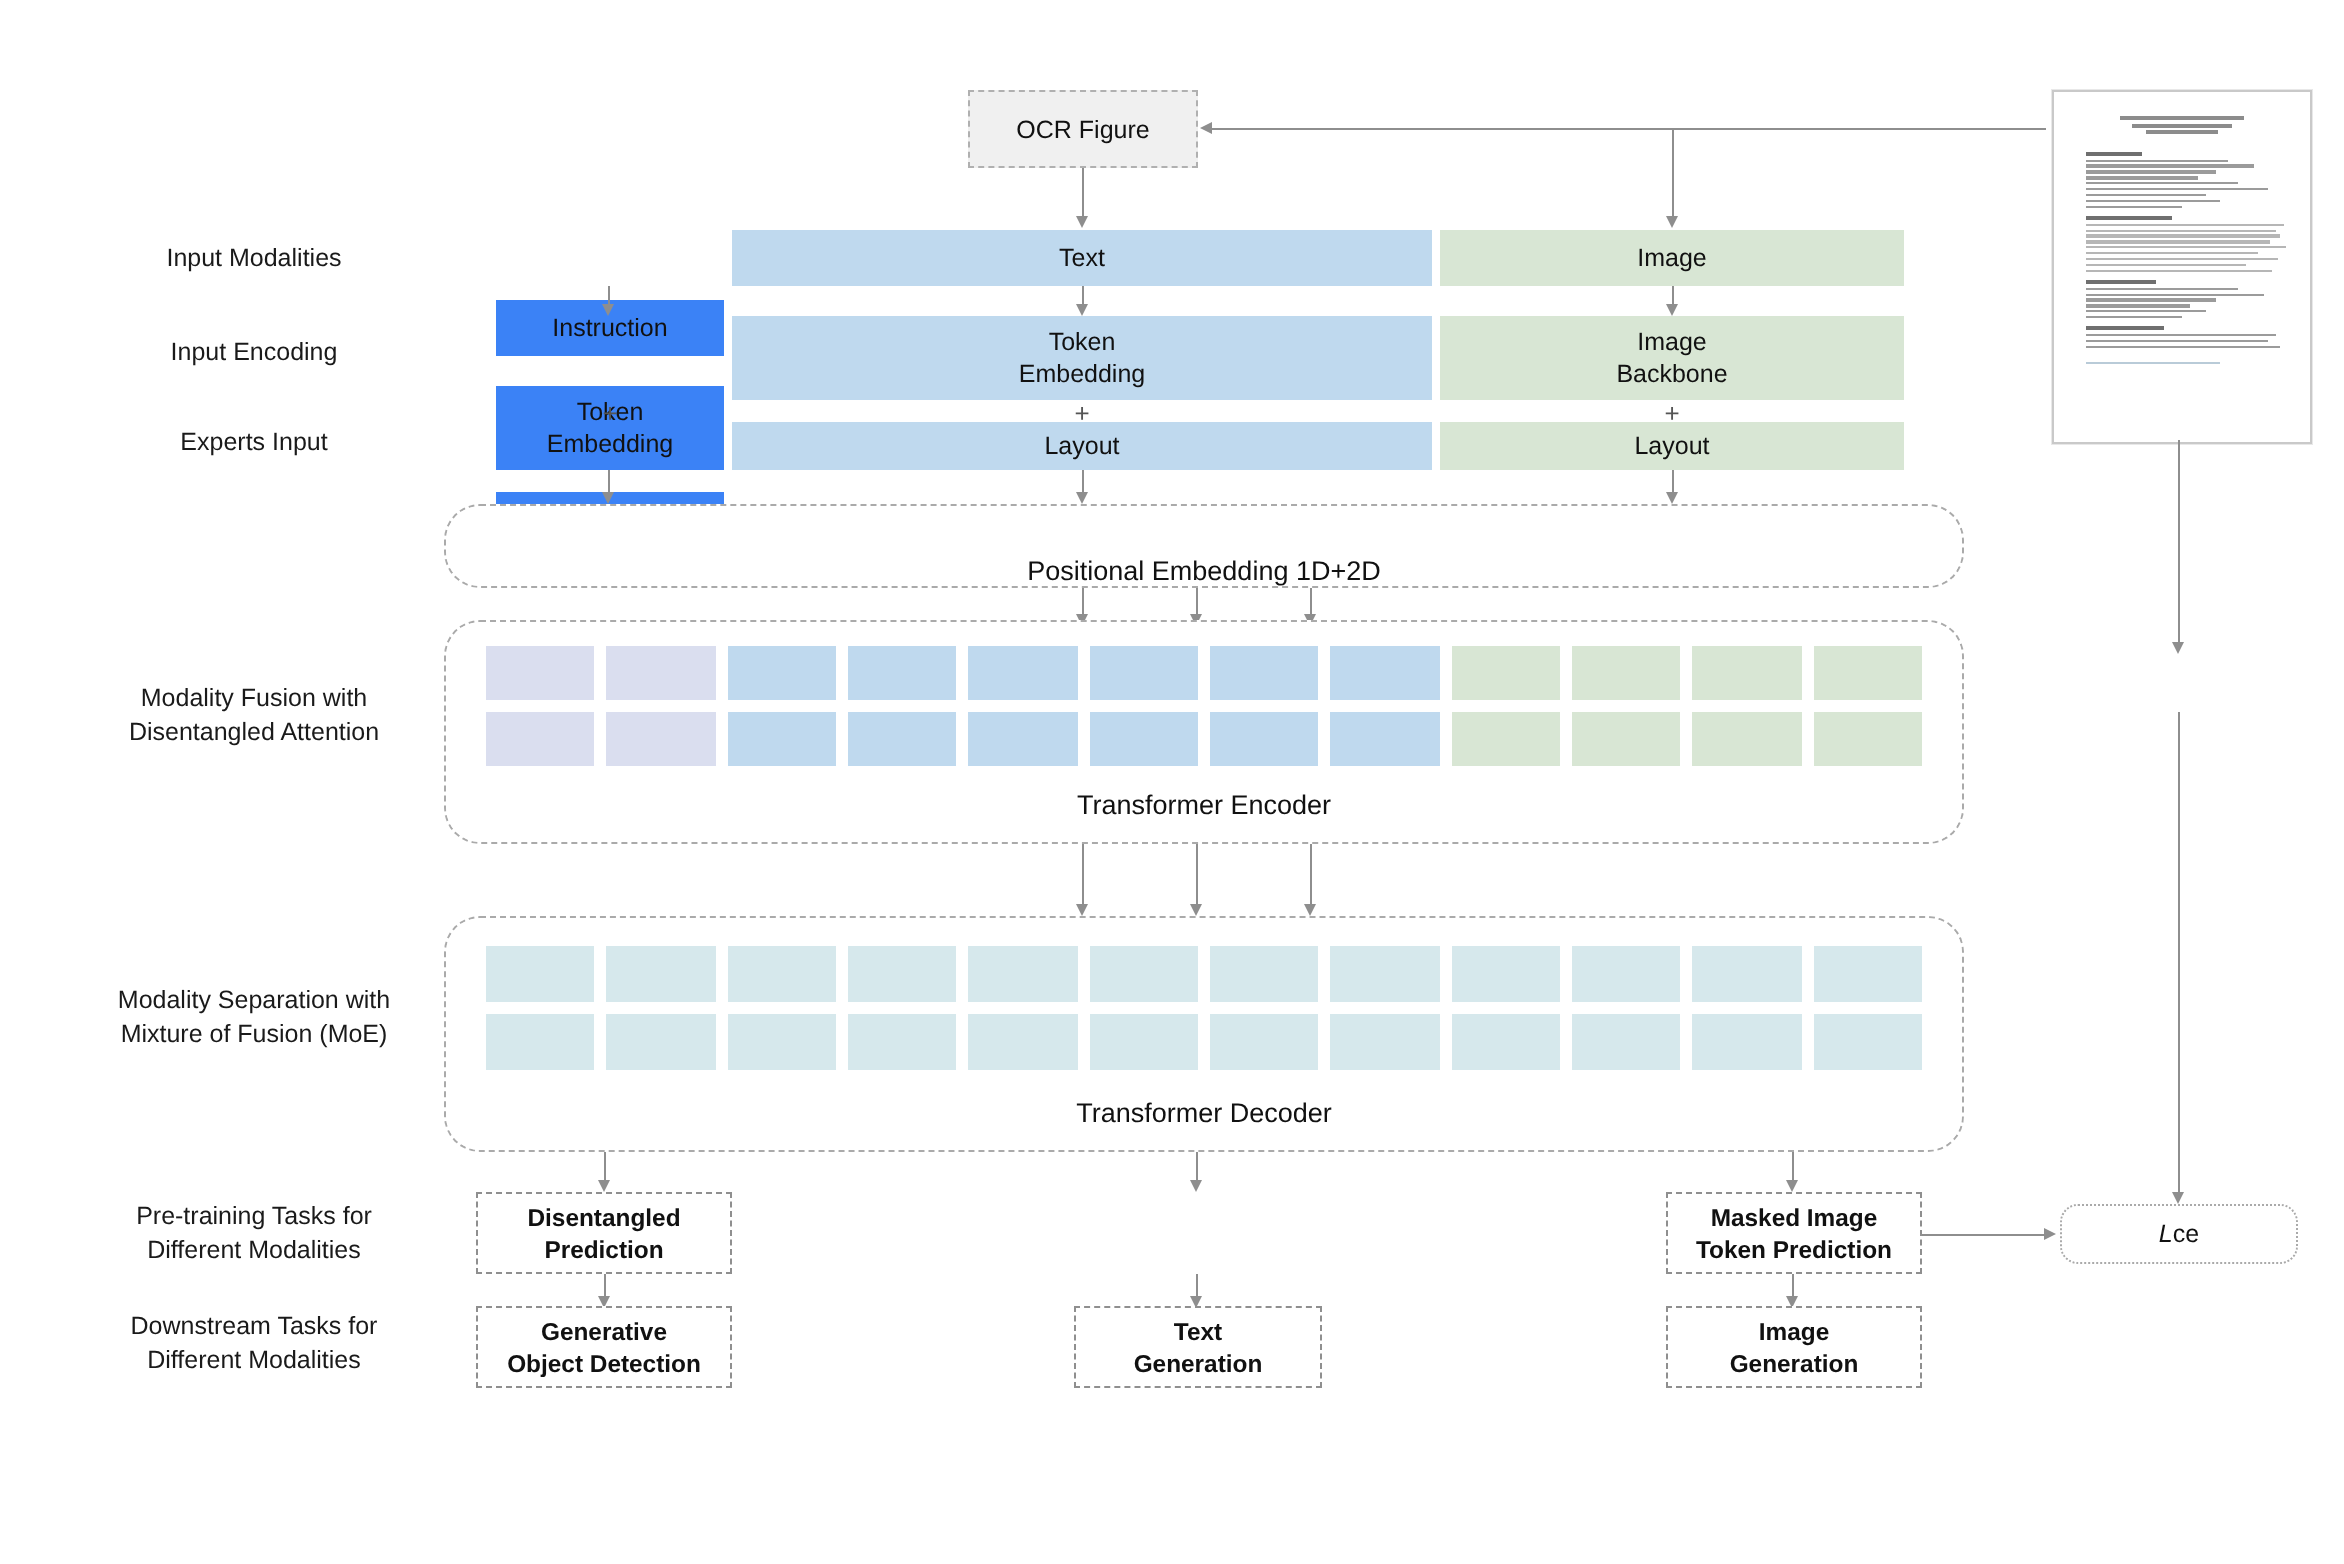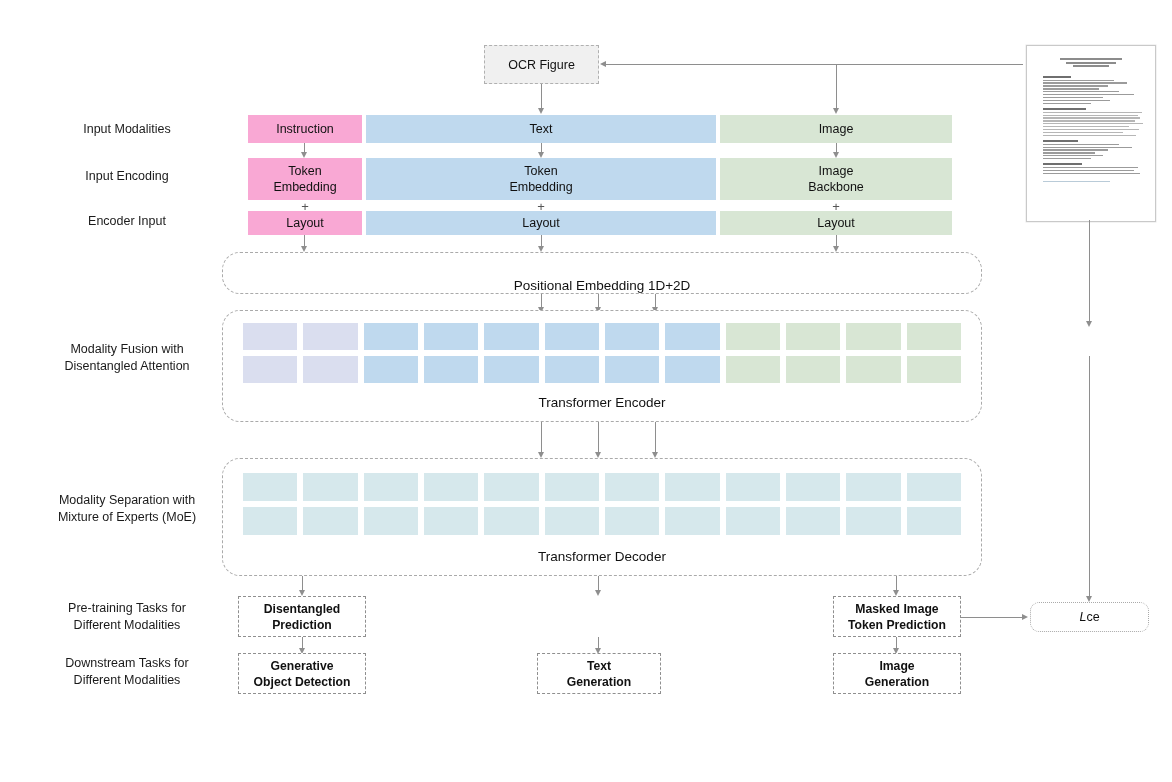--- a/index.html
+++ b/index.html
@@ -3,21 +3,21 @@
 <meta charset="utf-8">
 <style>
   html,body{margin:0;padding:0;background:#ffffff;}
   body{font-family:"Liberation Sans",sans-serif;}
   #page{position:relative;width:1172px;height:782px;background:#fff;overflow:hidden;}
   .rowlabel{position:absolute;font-size:12.5px;color:#1a1a1a;text-align:center;line-height:17px;white-space:pre-line;
             left:22px;width:210px;}
 
   .bar{position:absolute;display:flex;align-items:center;justify-content:center;
        font-size:12.5px;color:#111;text-align:center;line-height:16px;white-space:pre-line;}
-  .purple{background:#f9a8d4;}
+  .purple{background:#3b82f6;margin-top:35px;}
   .blue{background:#bfd9ee;}
   .green{background:#d8e6d4;}
 
   .plus{position:absolute;font-size:13px;color:#555;text-align:center;width:20px;}
   .roundbox{position:absolute;border:1.4px dashed #aaa;border-radius:18px;box-sizing:border-box;background:#fff;}
   .pill{position:absolute;border:1.3px dotted #aaa;border-radius:9px;box-sizing:border-box;background:#fff;
         display:flex;align-items:center;justify-content:center;font-size:12.5px;color:#111;}
   .greybox{position:absolute;border:1.3px dashed #b0b0b0;background:#f0f0f0;box-sizing:border-box;
            display:flex;align-items:center;justify-content:center;font-size:12.5px;color:#111;font-weight:500;}
   .taskbox{position:absolute;border:1.3px dashed #8f8f8f;background:#fff;box-sizing:border-box;
@@ -47,25 +47,25 @@
                font-family:"Liberation Serif",serif;font-size:18.5px;color:#000;}
   .ital{font-style:italic;}
 </style>
 </head>
 <body>
 
 <div id="page">
 
   <div class="rowlabel" style="top:121px;">Input Modalities</div>
   <div class="rowlabel" style="top:168px;">Input Encoding</div>
-  <div class="rowlabel" style="top:213px;">Encoder Input</div>
+  <div class="rowlabel" style="top:213px;">Experts Input</div>
   <div class="rowlabel" style="top:341px;">Modality Fusion with
 Disentangled Attention</div>
   <div class="rowlabel" style="top:492px;">Modality Separation with
-Mixture of Experts (MoE)</div>
+Mixture of Fusion (MoE)</div>
   <div class="rowlabel" style="top:600px;">Pre-training Tasks for
 Different Modalities</div>
   <div class="rowlabel" style="top:655px;">Downstream Tasks for
 Different Modalities</div>
 
   <div class="greybox" style="left:484px;top:45px;width:115px;height:39px;">OCR Figure</div>
 
   <div class="ar arh" style="left:605px;top:64px;width:418px;"></div>
   <div class="head-l" style="left:600px;top:60.5px;"></div>
 

